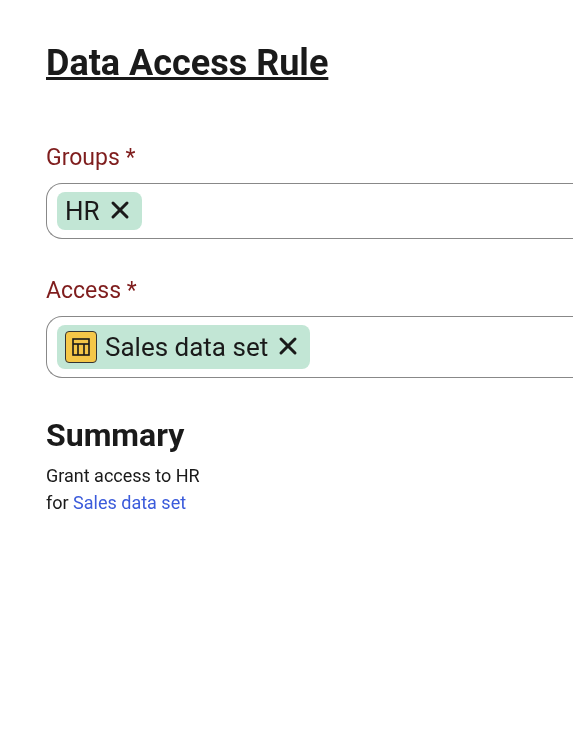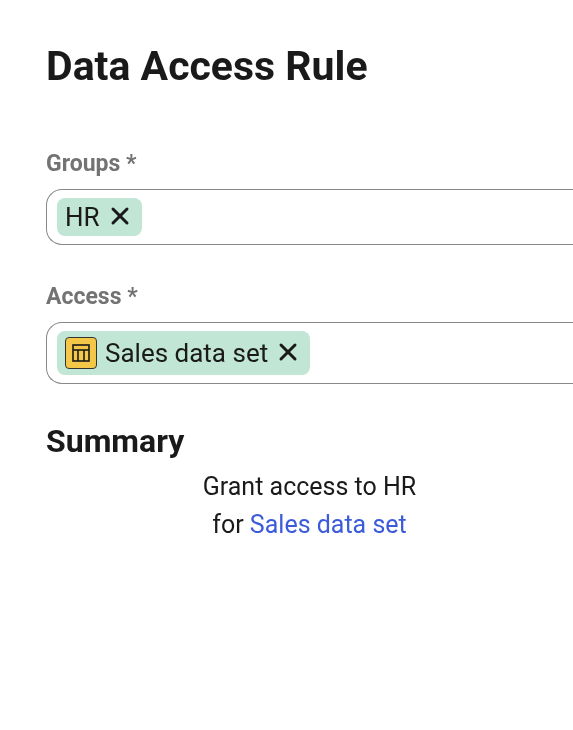--- a/index.html
+++ b/index.html
@@ -9,28 +9,29 @@
     }
     body {
       font-family: -apple-system, BlinkMacSystemFont, "Segoe UI", Roboto, Helvetica, Arial, sans-serif;
       background: #ffffff;
       width: 573px;
       height: 730px;
       padding: 42px 0 0 46px;
       color: #1a1a1a;
     }
     .page-title {
-      font-size: 41px;
+      font-size: 36px;
       font-weight: 700;
       margin-bottom: 60px;
+      text-decoration: underline;
     }
     .field-label {
       font-size: 23px;
-      font-weight: 700;
-      color: #737373;
+      font-weight: 400;
+      color: #7f1d1d;
       margin-bottom: 12px;
     }
     .field-input {
       border: 1.5px solid #888;
       border-right: none;
       border-radius: 16px 0 0 16px;
       padding: 8px 10px;
       min-height: 56px;
       display: flex;
       align-items: center;
@@ -82,24 +83,23 @@
       width: 24px;
       height: 24px;
     }
     .summary-heading {
       font-size: 32px;
       font-weight: 700;
       margin-top: 34px;
       margin-bottom: 8px;
     }
     .summary-text {
-      font-size: 25px;
+      font-size: 18px;
       line-height: 1.5;
       color: #1a1a1a;
-      text-align: center;
     }
     .summary-link {
       color: #3b5bdb;
       text-decoration: none;
       cursor: pointer;
     }
   </style>
 </head>
 <body>
 

